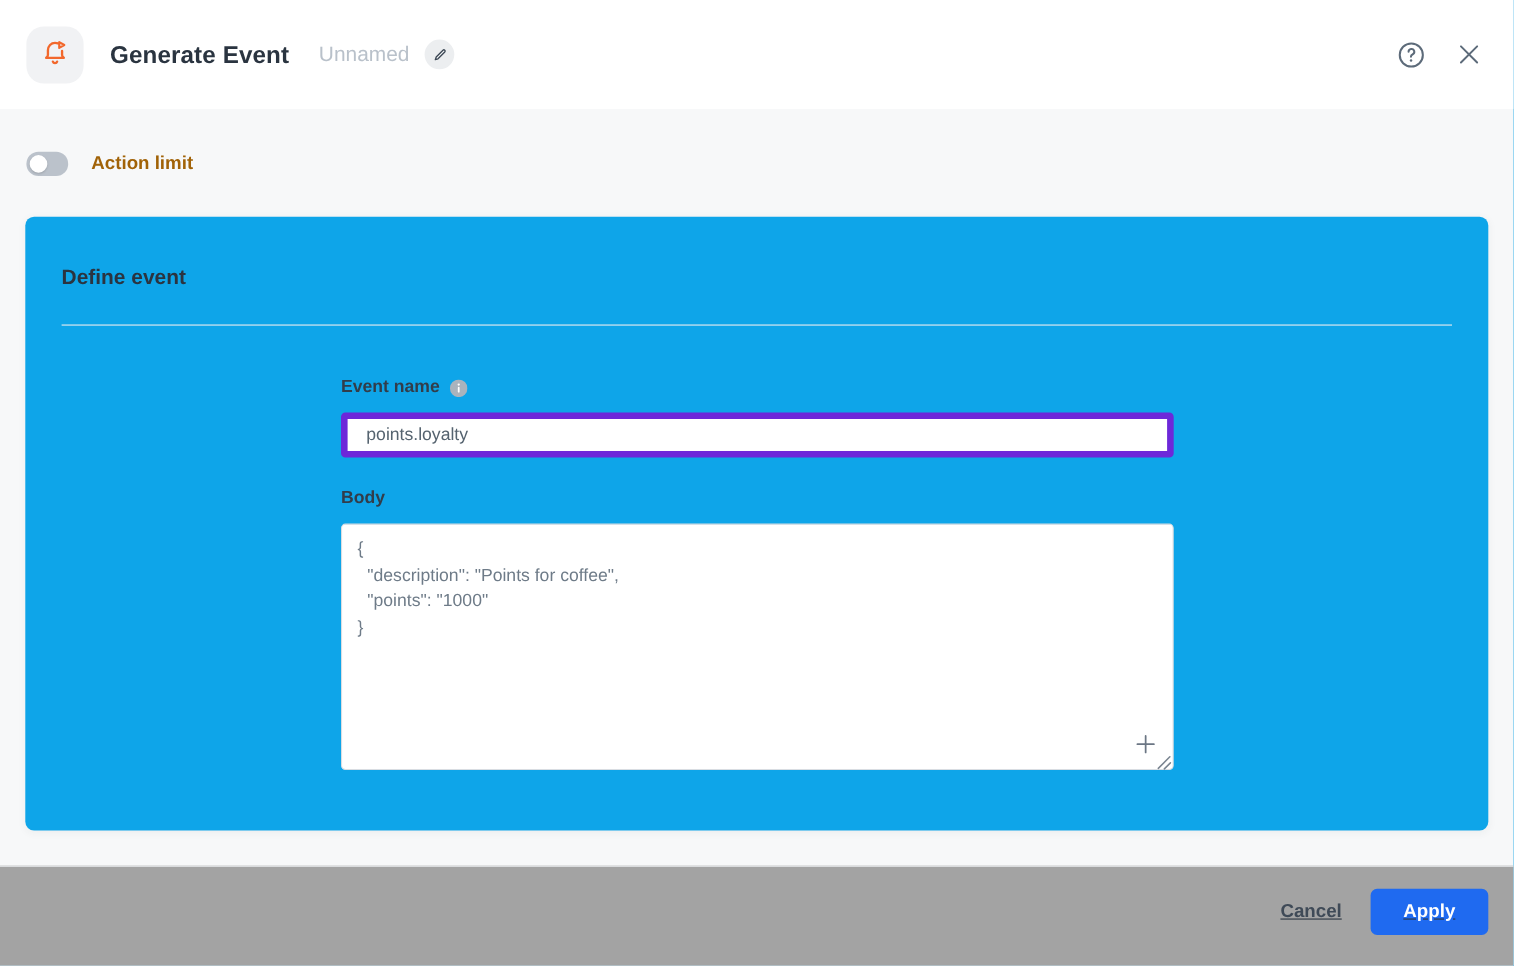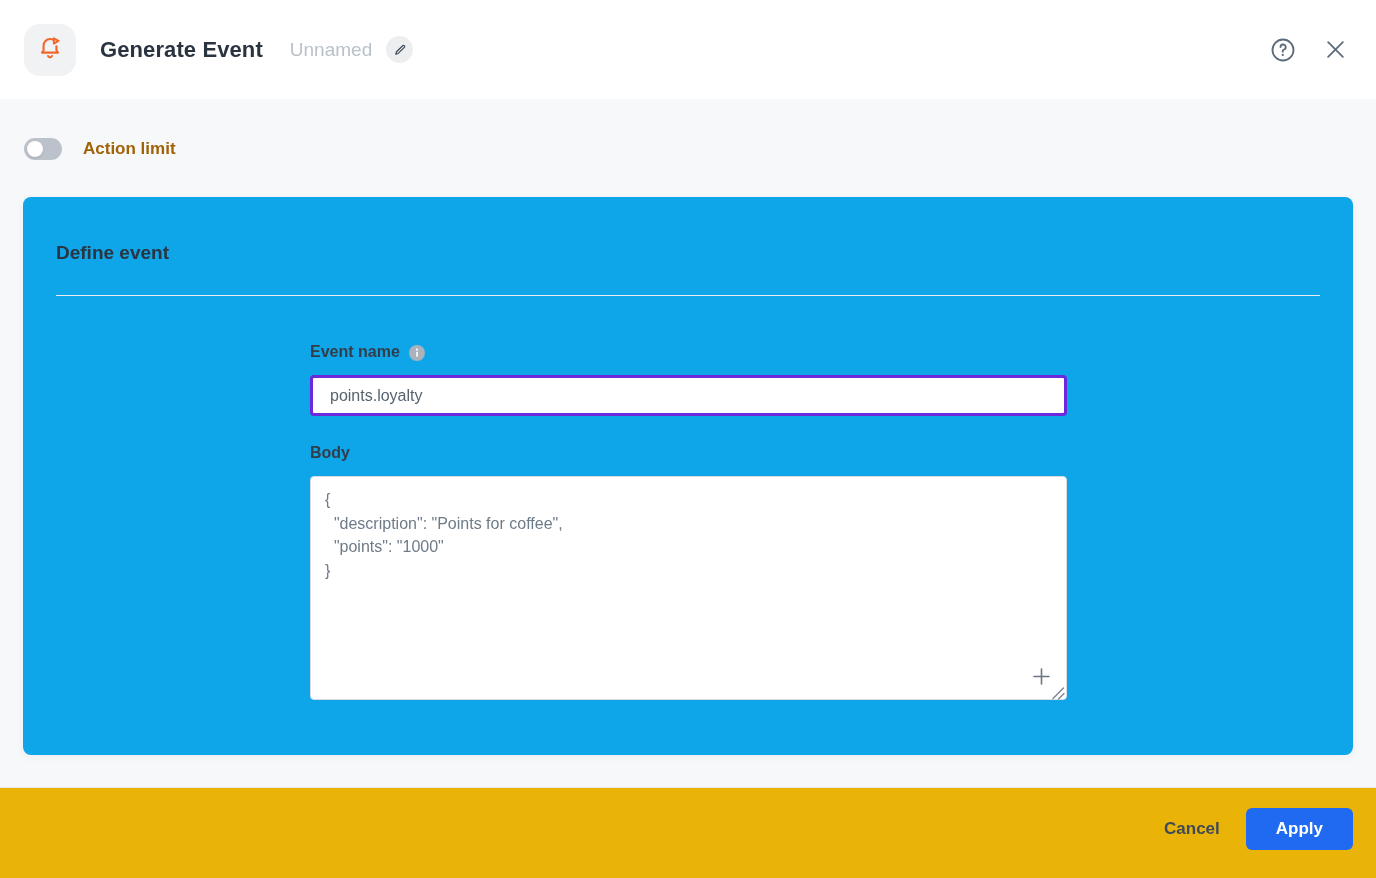--- a/index.html
+++ b/index.html
@@ -103,21 +103,21 @@
     margin-top: 46px;
     display: flex; align-items: flex-end; gap: 9px;
     height: 19px;
   }
   .field-label {
     font-size: 16px; font-weight: 700; color: #323d4a;
   }
   .text-input {
     margin-top: 14px;
     width: 757px; height: 41px;
-    border: 3px solid #6d28d9;
+    border: 6px solid #6d28d9;
     border-radius: 4px;
     padding: 0 17px;
     font-family: "Liberation Sans", sans-serif;
     font-size: 16px;
     color: #55636f;
     background: #ffffff;
     outline: none;
     display: block;
   }
   .body-label-row { margin-top: 28px; height: 19px; display: flex; }
@@ -151,27 +151,28 @@
     position: absolute;
     right: 1px; bottom: -1px;
     cursor: nwse-resize;
     display: flex;
   }
 
   
   .footer {
     margin-top: 32px;
     height: 91px;
-    background: #eab308;
+    background: #a3a3a3;
     border-top: 1px solid #e7e9ec;
     display: flex;
     justify-content: flex-end;
     align-items: flex-start;
     padding: 20px 23px 0 0;
     gap: 13px;
+    text-decoration: underline;
   }
   .cancel-btn {
     height: 42px;
     background: none; border: none;
     padding: 0 13px;
     font-family: "Liberation Sans", sans-serif;
     font-size: 17px; font-weight: 700; color: #3f4a57;
     cursor: pointer;
   }
   .apply-btn {

